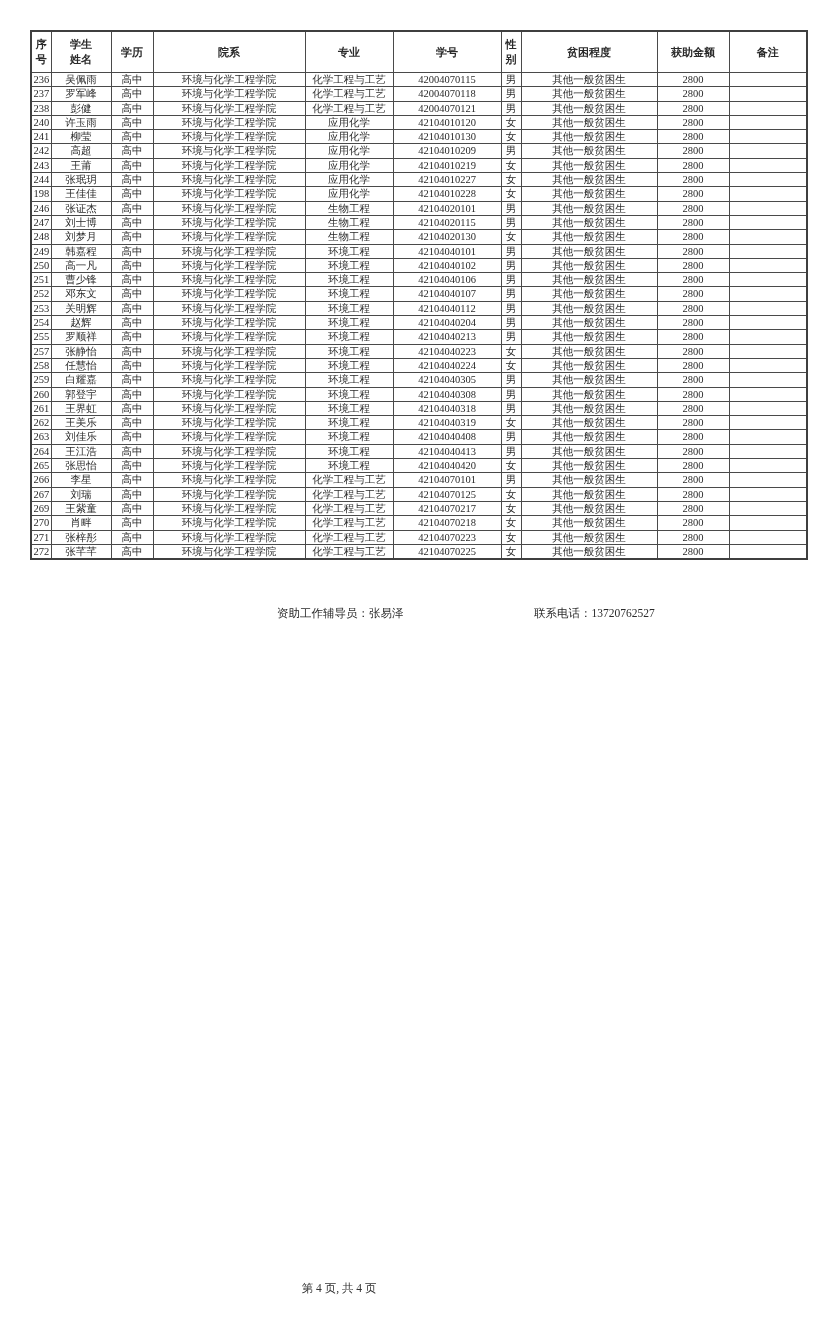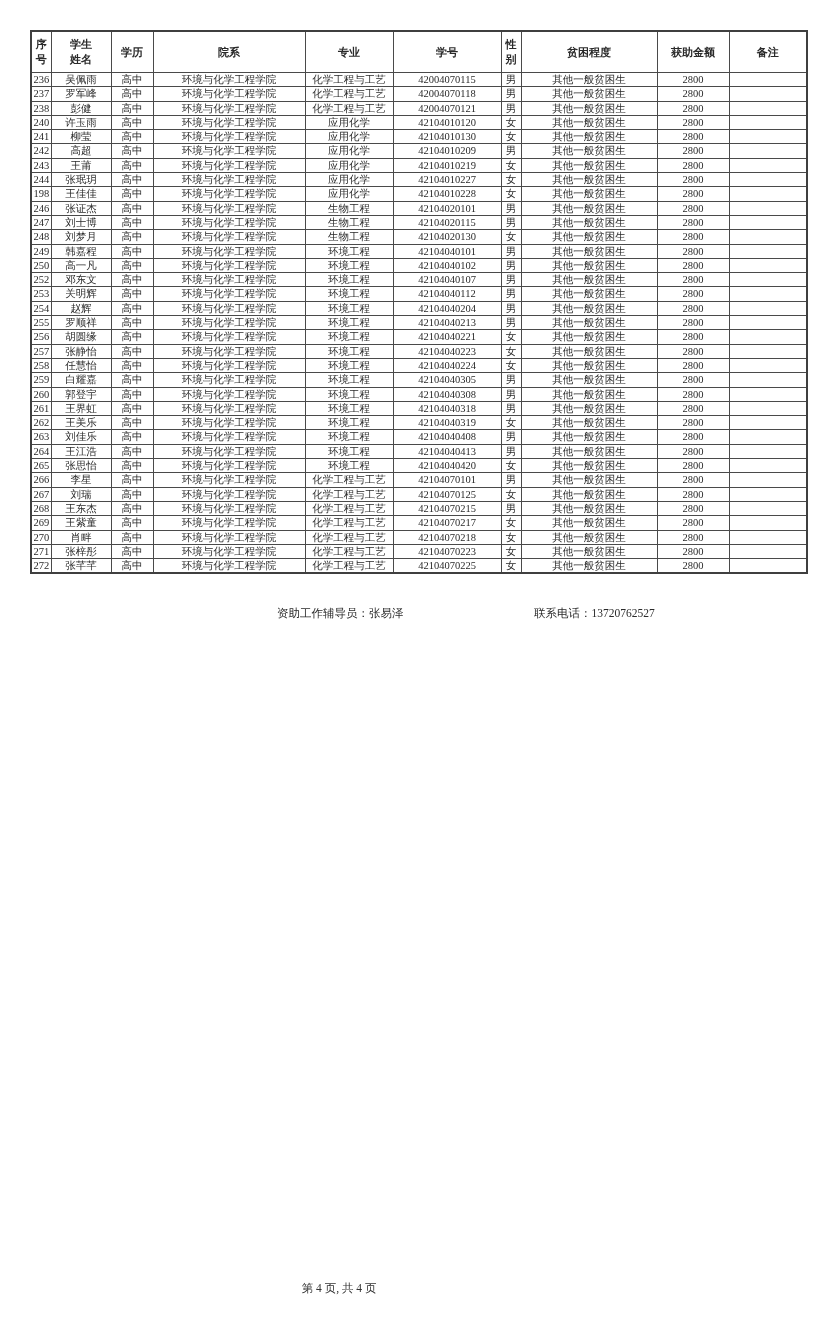--- a/index.html
+++ b/index.html
@@ -278,20 +278,32 @@
         <td>高中</td>
         <td>环境与化学工程学院</td>
         <td>环境工程</td>
         <td>42104040102</td>
         <td>男</td>
         <td>其他一般贫困生</td>
         <td>2800</td>
         <td></td>
       </tr>
       <tr>
+        <td>251</td>
+        <td>曹少锋</td>
+        <td>高中</td>
+        <td>环境与化学工程学院</td>
+        <td>环境工程</td>
+        <td>42104040106</td>
+        <td>男</td>
+        <td>其他一般贫困生</td>
+        <td>2800</td>
+        <td></td>
+      </tr>
+      <tr>
         <td>252</td>
         <td>邓东文</td>
         <td>高中</td>
         <td>环境与化学工程学院</td>
         <td>环境工程</td>
         <td>42104040107</td>
         <td>男</td>
         <td>其他一般贫困生</td>
         <td>2800</td>
         <td></td>
@@ -326,32 +338,20 @@
         <td>高中</td>
         <td>环境与化学工程学院</td>
         <td>环境工程</td>
         <td>42104040213</td>
         <td>男</td>
         <td>其他一般贫困生</td>
         <td>2800</td>
         <td></td>
       </tr>
       <tr>
-        <td>256</td>
-        <td>胡圆缘</td>
-        <td>高中</td>
-        <td>环境与化学工程学院</td>
-        <td>环境工程</td>
-        <td>42104040221</td>
-        <td>女</td>
-        <td>其他一般贫困生</td>
-        <td>2800</td>
-        <td></td>
-      </tr>
-      <tr>
         <td>257</td>
         <td>张静怡</td>
         <td>高中</td>
         <td>环境与化学工程学院</td>
         <td>环境工程</td>
         <td>42104040223</td>
         <td>女</td>
         <td>其他一般贫困生</td>
         <td>2800</td>
         <td></td>
@@ -465,32 +465,20 @@
         <td></td>
       </tr>
       <tr>
         <td>267</td>
         <td>刘瑞</td>
         <td>高中</td>
         <td>环境与化学工程学院</td>
         <td>化学工程与工艺</td>
         <td>42104070125</td>
         <td>女</td>
-        <td>其他一般贫困生</td>
-        <td>2800</td>
-        <td></td>
-      </tr>
-      <tr>
-        <td>268</td>
-        <td>王东杰</td>
-        <td>高中</td>
-        <td>环境与化学工程学院</td>
-        <td>化学工程与工艺</td>
-        <td>42104070215</td>
-        <td>男</td>
         <td>其他一般贫困生</td>
         <td>2800</td>
         <td></td>
       </tr>
       <tr>
         <td>269</td>
         <td>王紫童</td>
         <td>高中</td>
         <td>环境与化学工程学院</td>
         <td>化学工程与工艺</td>

